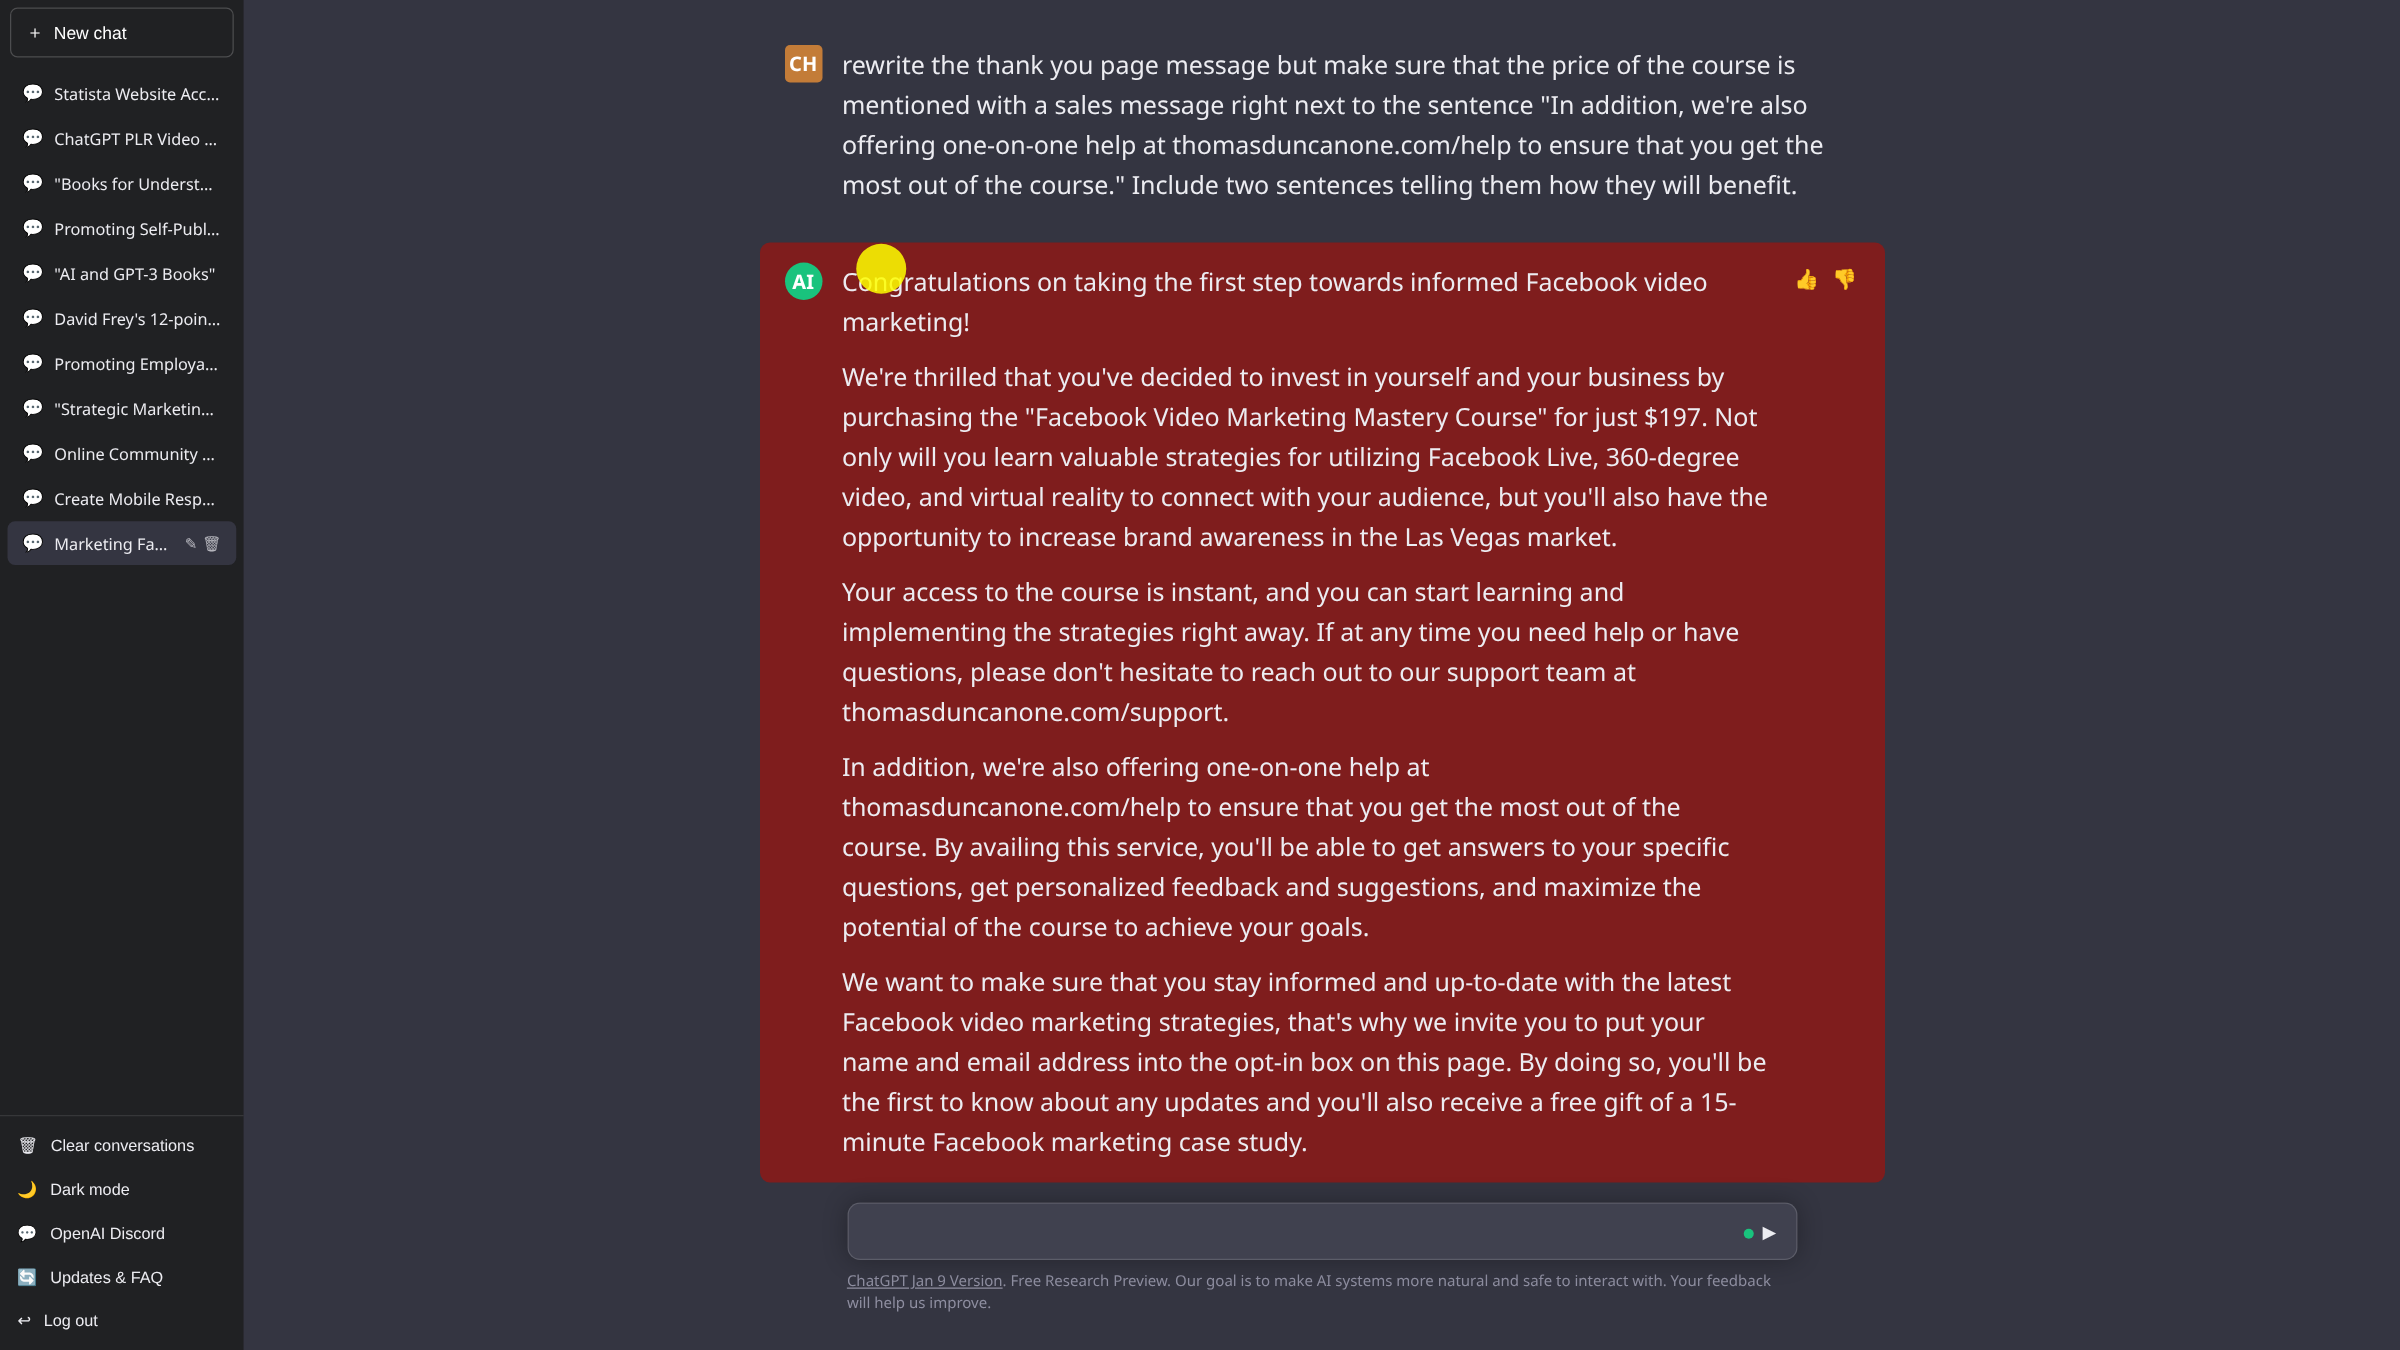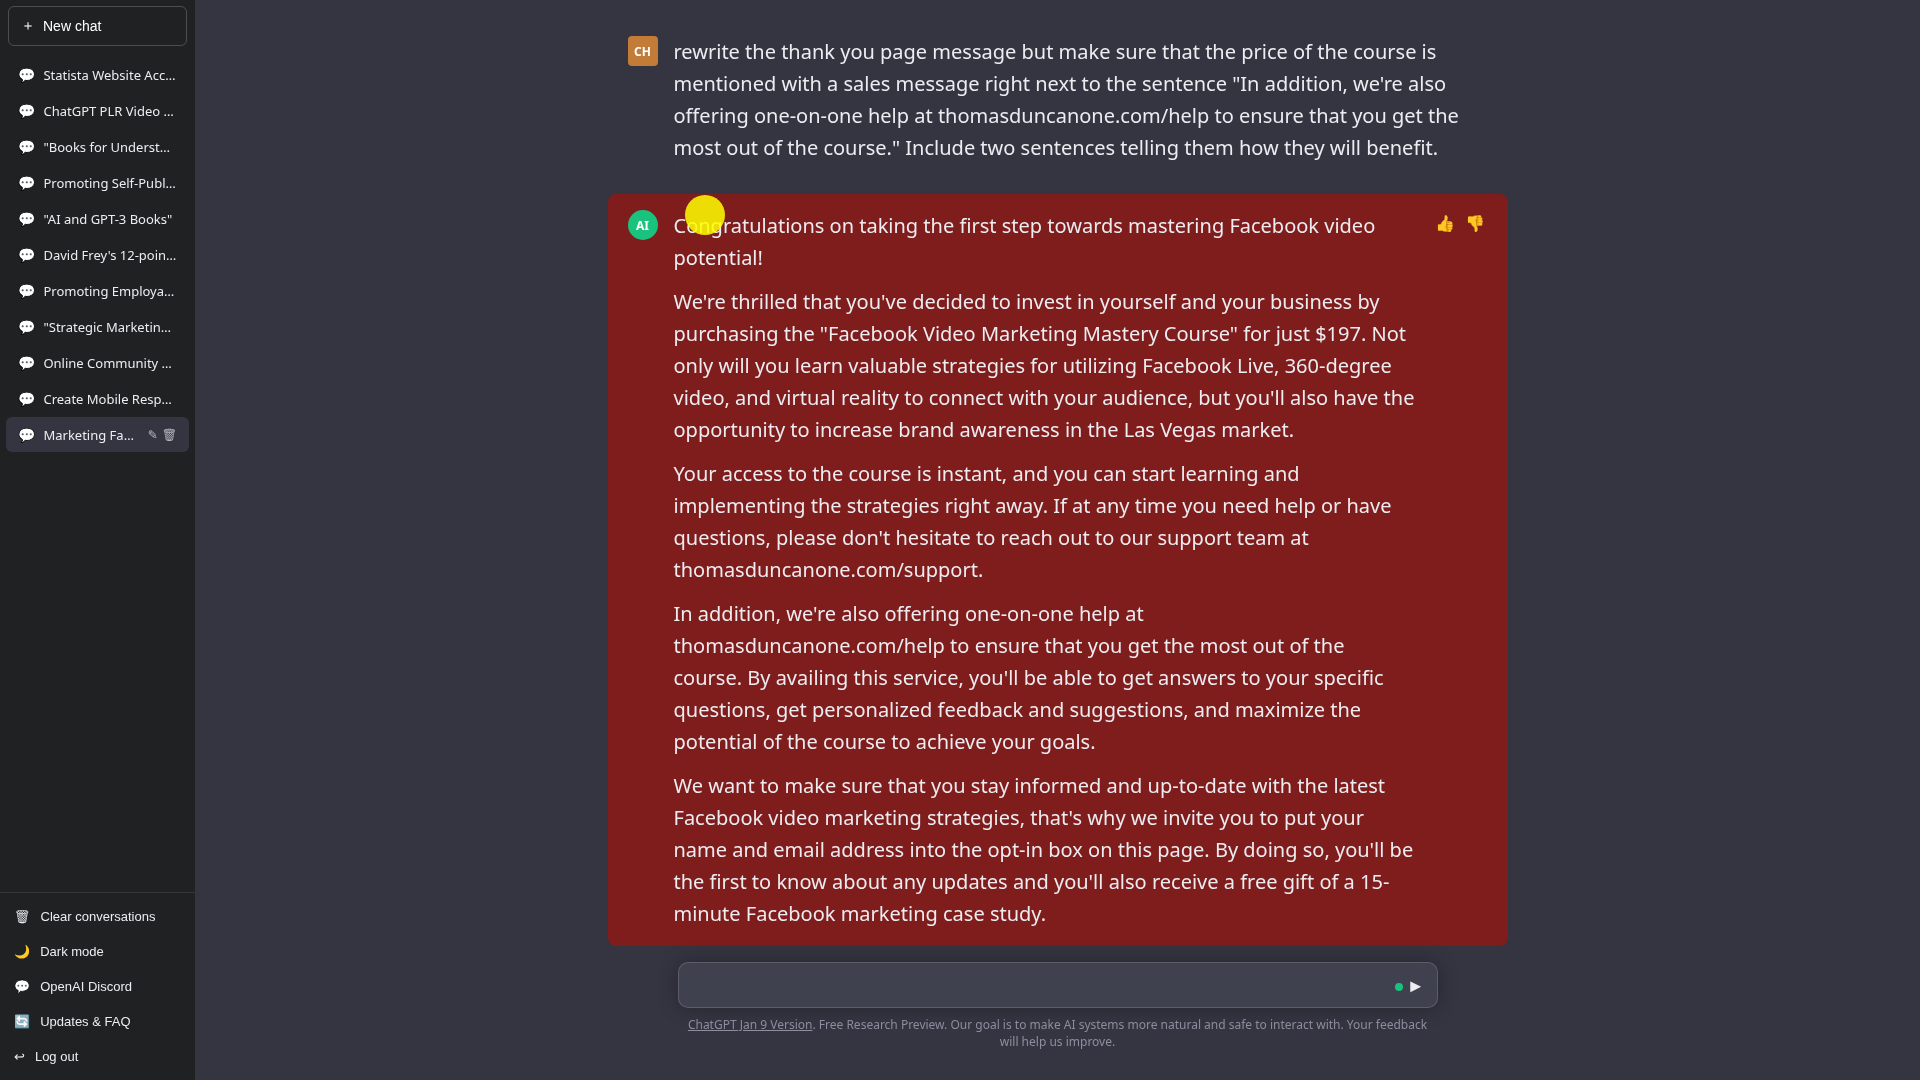--- a/index.html
+++ b/index.html
@@ -120,21 +120,21 @@
     .message.assistant { background: #7f1d1d; border-radius: 8px; margin: 14px auto; }
 
     .avatar {
       width: 30px;
       height: 30px;
       border-radius: 4px;
       flex-shrink: 0;
       display: flex;
       align-items: center;
       justify-content: center;
-      font-size: 12px;
+      font-size: 16px;
       font-weight: bold;
     }
     .avatar.user-avatar { background: #c37c38; color: white; }
     .avatar.ai-avatar { background: #19c37d; color: white; border-radius: 50%; }
 
     .message-content {
       flex: 1;
       line-height: 1.6;
       font-size: 20px;
       color: #ececf1;
@@ -203,21 +203,21 @@
       cursor: pointer;
       display: flex;
       align-items: center;
       gap: 4px;
       color: #8e8ea0;
     }
     .send-btn .dot { width: 8px; height: 8px; background: #19c37d; border-radius: 50%; }
     .send-btn .arrow { color: #ececf1; font-size: 18px; }
 
     .footer-note {
-      text-align: center;
+      text-align: left;
       font-size: 12px;
       color: #8e8ea0;
       margin-top: 8px;
       max-width: 760px;
       margin-left: auto;
       margin-right: auto;
     }
     .footer-note a { color: #8e8ea0; text-decoration: underline; }
 
     
@@ -325,21 +325,21 @@
     <div id="messages-container">
         <div class="message user">
           <div class="avatar user-avatar">CH</div>
           <div class="message-content">
             <p>rewrite the thank you page message but make sure that the price of the course is mentioned with a sales message right next to the sentence "In addition, we're also offering one-on-one help at thomasduncanone.com/help to ensure that you get the most out of the course." Include two sentences telling them how they will benefit.</p>
           </div>
         </div>
         <div class="message assistant">
           <div class="avatar ai-avatar">AI</div>
           <div class="message-content">
-            <p>Congratulations on taking the first step towards mastering Facebook video potential!</p>
+            <p>Congratulations on taking the first step towards informed Facebook video marketing!</p>
             <p>We're thrilled that you've decided to invest in yourself and your business by purchasing the "Facebook Video Marketing Mastery Course" for just $197. Not only will you learn valuable strategies for utilizing Facebook Live, 360-degree video, and virtual reality to connect with your audience, but you'll also have the opportunity to increase brand awareness in the Las Vegas market.</p>
             <p>Your access to the course is instant, and you can start learning and implementing the strategies right away. If at any time you need help or have questions, please don't hesitate to reach out to our support team at thomasduncanone.com/support.</p>
             <p>In addition, we're also offering one-on-one help at thomasduncanone.com/help to ensure that you get the most out of the course. By availing this service, you'll be able to get answers to your specific questions, get personalized feedback and suggestions, and maximize the potential of the course to achieve your goals.</p>
             <p>We want to make sure that you stay informed and up-to-date with the latest Facebook video marketing strategies, that's why we invite you to put your name and email address into the opt-in box on this page. By doing so, you'll be the first to know about any updates and you'll also receive a free gift of a 15-minute Facebook marketing case study.</p>
           </div>
           <div class="message-actions">
             <button class="action-btn">👍</button>
             <button class="action-btn">👎</button>
           </div>
         </div>

